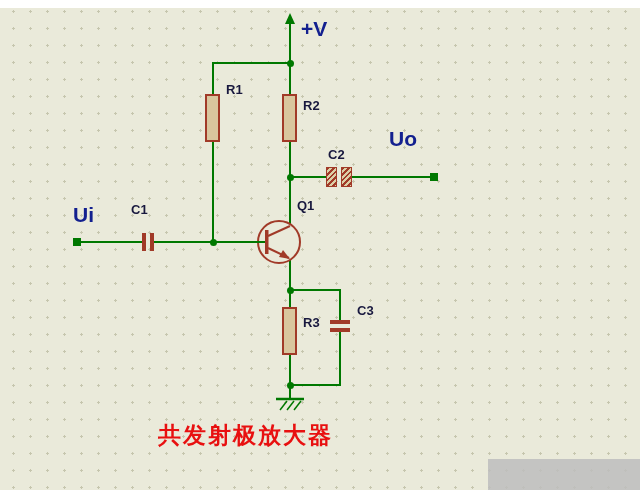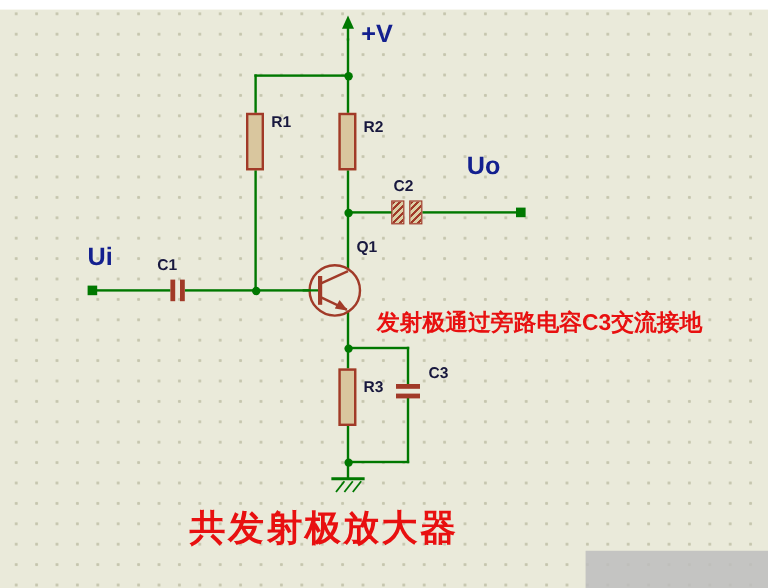--- a/index.html
+++ b/index.html
@@ -20,21 +20,21 @@
   .dot{position:absolute;width:7px;height:7px;border-radius:50%;background:#007800;}
   .terminal{position:absolute;width:8px;height:8px;background:#007800;}
   .resistor{position:absolute;width:15px;height:48px;box-sizing:border-box;border:2px solid #A13A28;background:#D9C69E;}
   .ref-label{position:absolute;font-size:13px;font-weight:bold;color:#18183E;white-space:nowrap;}
   .big-label{position:absolute;font-size:21px;font-weight:bold;color:#13208F;white-space:nowrap;}
   .plate-v{position:absolute;width:4px;height:18px;background:#A13A28;}
   .plate-hatch{position:absolute;width:11px;height:20px;box-sizing:border-box;border:1px solid #A13A28;
     background:repeating-linear-gradient(135deg,#A13A28 0 1.8px,#DCCFA6 1.8px 4px);}
   .plate-h{position:absolute;width:20px;height:4px;background:#A13A28;}
   .red-note{position:absolute;font-size:19px;font-weight:bold;color:#E81010;white-space:nowrap;}
-  .red-title{position:absolute;font-size:30px;font-weight:bold;color:#E81010;letter-spacing:2px;white-space:nowrap;}
+  .red-title{position:absolute;font-size:23px;font-weight:bold;color:#E81010;letter-spacing:2px;white-space:nowrap;}
   .svg-abs{position:absolute;}
   .watermark{position:absolute;left:488px;top:459px;width:152px;height:31px;background:#BDBDBD;opacity:.85;}
 </style>
 </head>
 <body>
 
 <div class="canvas">
 
   <div class="wire" style="left:289px;top:32px;width:2px;height:31px"></div>
   <div class="wire" style="left:212px;top:62px;width:79px;height:2px"></div>
@@ -60,31 +60,31 @@
   <div class="dot" style="left:287px;top:287px"></div>
   <div class="dot" style="left:287px;top:382px"></div>
 
   <svg class="svg-abs" width="18" height="22" style="left:281px;top:12px">
     <polygon points="9,1 4,12 14,12" fill="#007800"></polygon>
     <line x1="9" y1="10" x2="9" y2="22" stroke="#007800" stroke-width="2"></line>
   </svg>
   <div class="big-label" style="left:301px;top:17px">+V</div>
 
   <div class="resistor" style="left:205px;top:94px"></div>
-  <div class="ref-label" style="left:226px;top:94px">R1</div>
+  <div class="ref-label" style="left:226px;top:82px">R1</div>
 
   <div class="resistor" style="left:282px;top:94px"></div>
   <div class="ref-label" style="left:303px;top:98px">R2</div>
 
   <div class="resistor" style="left:282px;top:307px"></div>
   <div class="ref-label" style="left:303px;top:315px">R3</div>
 
   <div class="plate-v" style="left:142px;top:233px"></div>
   <div class="plate-v" style="left:150px;top:233px"></div>
-  <div class="ref-label" style="left:131px;top:213px">C1</div>
+  <div class="ref-label" style="left:131px;top:202px">C1</div>
 
   <div class="plate-hatch" style="left:326px;top:167px"></div>
   <div class="plate-hatch" style="left:341px;top:167px"></div>
   <div class="ref-label" style="left:328px;top:147px">C2</div>
 
   <div class="plate-h" style="left:330px;top:320px"></div>
   <div class="plate-h" style="left:330px;top:328px"></div>
   <div class="ref-label" style="left:357px;top:303px">C3</div>
 
   <svg class="svg-abs" width="58" height="56" style="left:252px;top:215px">
@@ -103,20 +103,19 @@
     <line x1="11" y1="13" x2="18" y2="4" stroke="#007800" stroke-width="1.5"></line>
     <line x1="18" y1="13" x2="25" y2="4" stroke="#007800" stroke-width="1.5"></line>
   </svg>
 
   <div class="terminal" style="left:73px;top:238px"></div>
   <div class="big-label" style="left:73px;top:203px">Ui</div>
 
   <div class="terminal" style="left:430px;top:173px"></div>
   <div class="big-label" style="left:389px;top:127px">Uo</div>
 
-  <div class="red-note" style="left:314px;top:256px">发射极通过旁路电容C3交流接地</div>
   <div class="red-title" style="left:158px;top:420px">共发射极放大器</div>
 
   <div class="watermark"></div>
 
 </div>
 
 <div class="margin-top"></div>
 
 </body></html>

